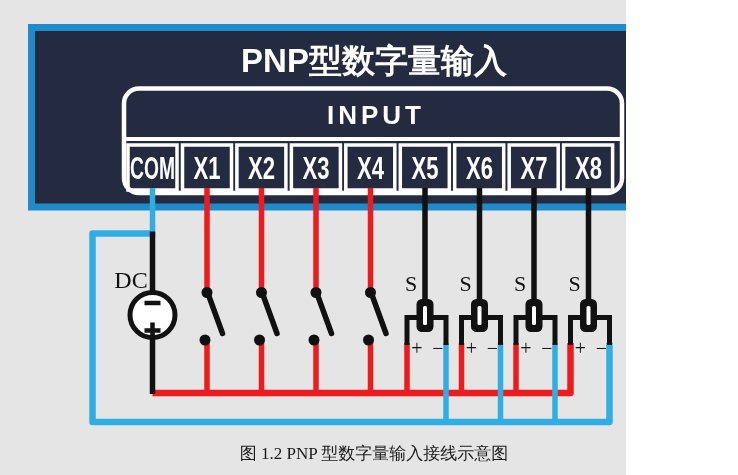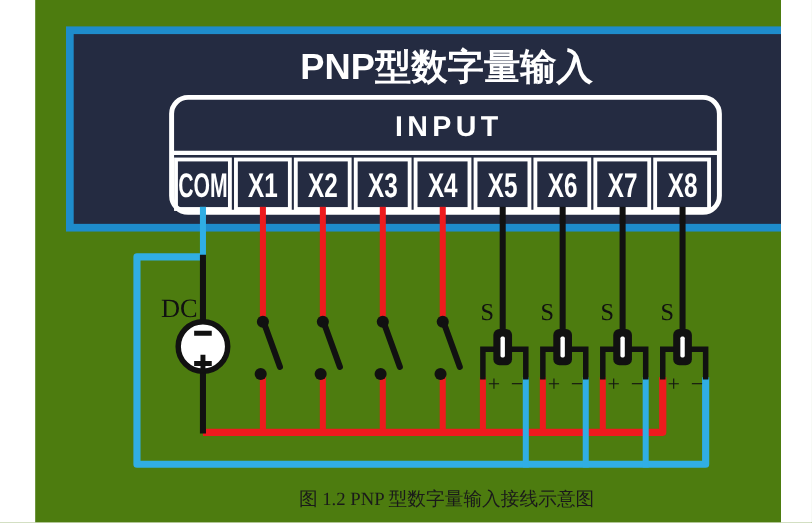--- a/index.html
+++ b/index.html
@@ -1,16 +1,16 @@
 <!DOCTYPE html>
 <html><head>
 <meta charset="utf-8">
 <style>
   html,body{margin:0;padding:0;background:#ffffff;}
-  .page{width:678px;height:475px;position:relative;background:#4d7c0f;overflow:hidden;margin-left:32px;}
+  .page{width:626px;height:475px;position:relative;background:#e5e5e5;overflow:hidden;}
   svg{display:block;}
   .panel-fill{fill:#242B41;stroke:#1E8CCB;stroke-width:7;}
   .white-box{fill:none;stroke:#ffffff;stroke-width:4.5;}
   .cell{fill:none;stroke:#ffffff;stroke-width:3.5;}
   .divider{stroke:#ffffff;stroke-width:4;}
   .t-title{font:bold 33px "Liberation Sans",sans-serif;fill:#ffffff;}
   .t-input{font:bold 26px "Liberation Sans",sans-serif;fill:#ffffff;letter-spacing:4px;}
   .t-cell{font:bold 31px "Liberation Sans",sans-serif;fill:#ffffff;}
   .t-serif{font:24px "Liberation Serif",serif;fill:#111111;}
   .t-s{font:22px "Liberation Serif",serif;fill:#111111;}

